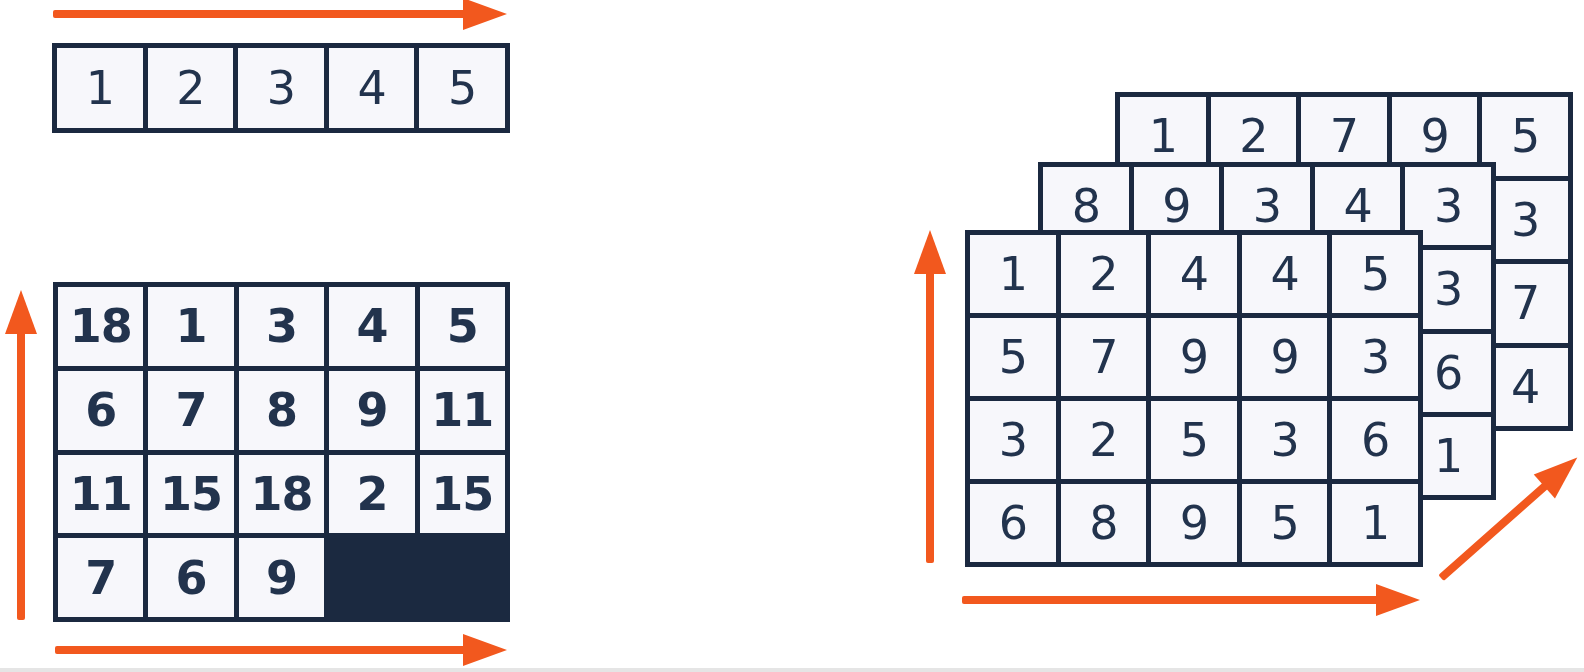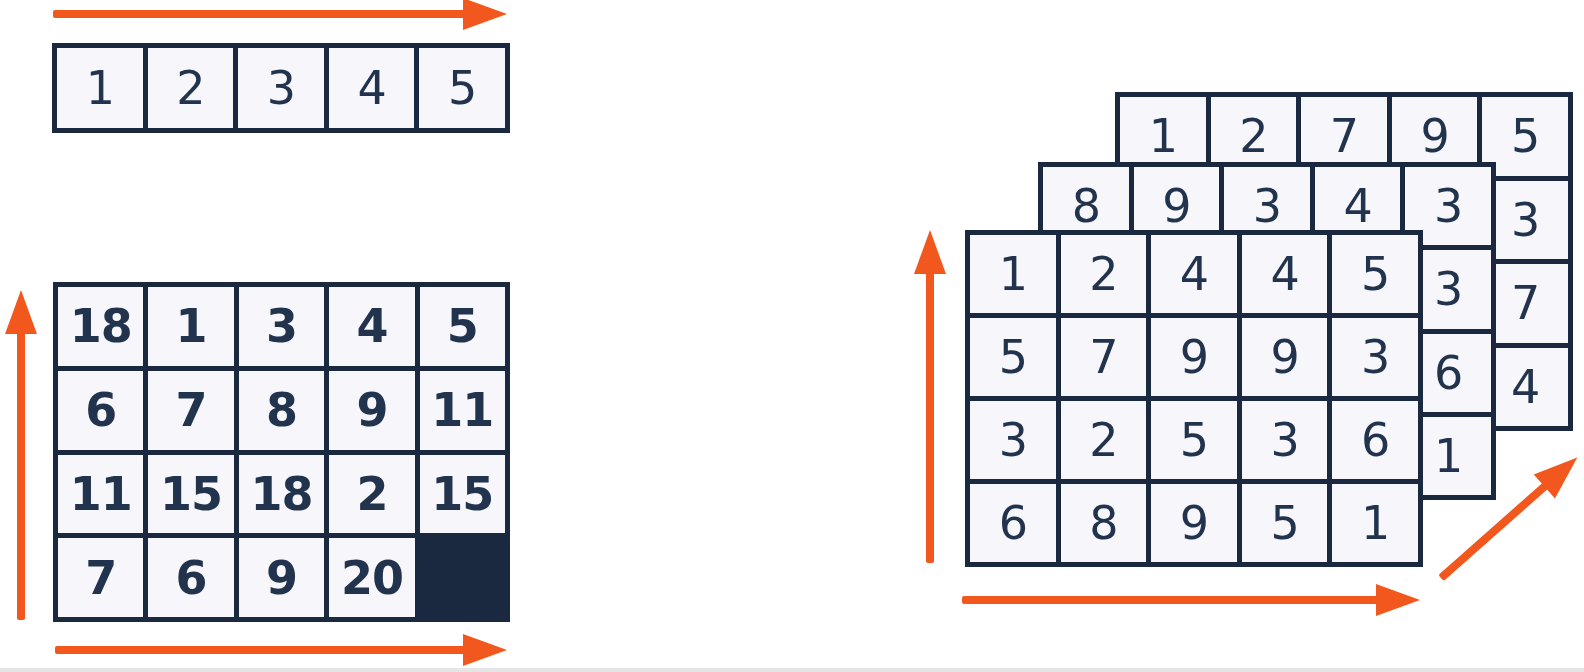--- a/index.html
+++ b/index.html
@@ -95,21 +95,20 @@
       <div class="cell">9</div>
       <div class="cell">11</div>
       <div class="cell">11</div>
       <div class="cell">15</div>
       <div class="cell">18</div>
       <div class="cell">2</div>
       <div class="cell">15</div>
       <div class="cell">7</div>
       <div class="cell">6</div>
       <div class="cell">9</div>
-      <div class="cell">20</div>
     </div>
 
   <div class="arrow h" style="left:55px;top:636px;width:452px;height:28px;">
     <div class="shaft"></div>
     <div class="head"></div>
   </div>
 
   <div class="grid" style="left:1115px;top:92px;width:458px;height:339px;z-index:1;">
       <div class="cell">1</div>
       <div class="cell">2</div>

